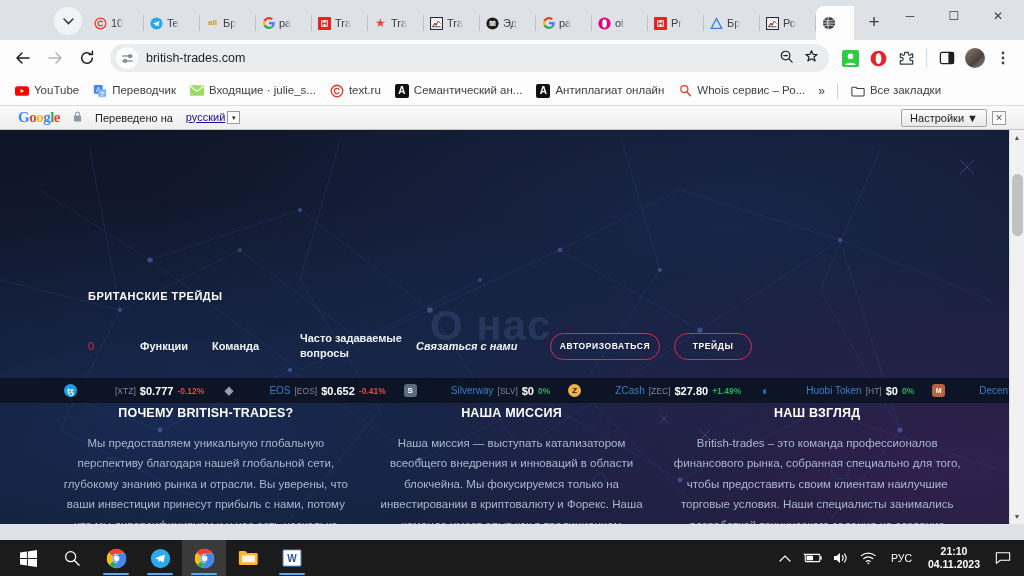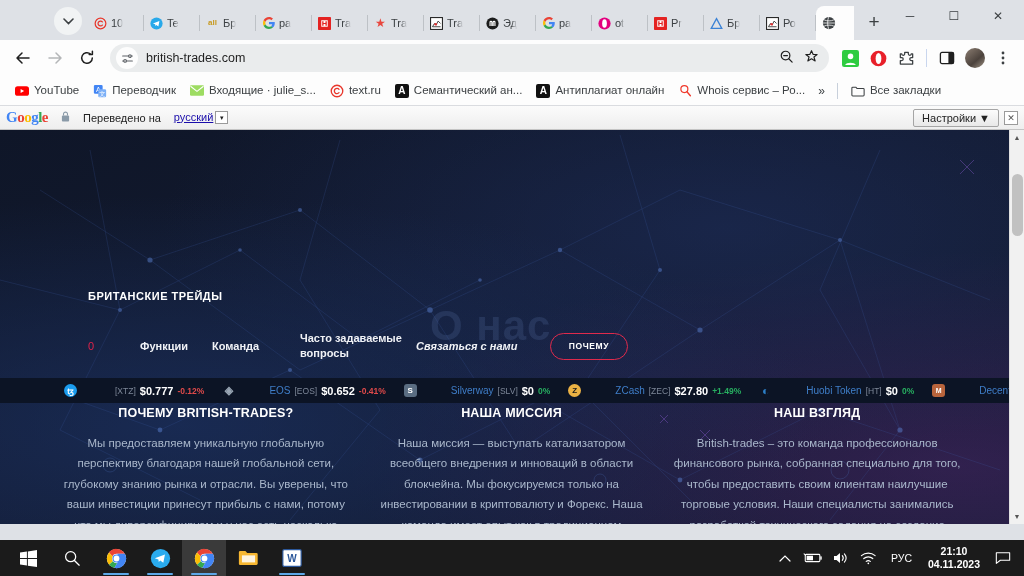--- a/index.html
+++ b/index.html
@@ -84,21 +84,21 @@
   .bm { display: flex; gap: 5px; padding: 3px 7px; border-radius: 4px; white-space: nowrap; }
   .bm-ico { width: 14px; height: 14px; flex: 0 0 14px; display:flex; align-items:center; justify-content:center;
     font-size: 10px; border-radius: 2px; }
   .bm-sep { width: 1px; height: 16px; background: #c8d0db; margin: 0 6px; }
   .bm-chev { padding: 3px 6px; font-size: 12px; color: #3c4043; }
 
   
   .gtbar {
     height: 24px; background: linear-gradient(#fbfbfb,#eeeeee);
     border-bottom: 1px solid #c4c4c4;
-    display: flex; align-items: center; padding: 0 6px; gap: 13px; font-size: 11px; color: #222;
+    display: flex; align-items: center; padding: 0 18px; gap: 13px; font-size: 11px; color: #222;
   }
   .glogo { font-size: 15px; font-weight: bold; letter-spacing: -0.5px; font-family: "Liberation Serif", serif; }
   .glogo .b{color:#4285f4}.glogo .r{color:#ea4335}.glogo .y{color:#fbbc05}.glogo .g{color:#34a853}
   .gt-link { color: #1a0dab; text-decoration: underline; margin-top: 44px; }
   .gt-dd { display:inline-flex; align-items:center; justify-content:center;
     width: 13px; height: 13px; border: 1px solid #9a9a9a; background:#fff; font-size:7px; vertical-align: middle; margin-left: 2px;}
   .gt-btn { border: 1px solid #a5a5a5; background: linear-gradient(#fcfcfc,#e8e8e8);
     padding: 2px 8px; font-size: 11px; border-radius: 2px; color:#222; }
   .gt-right { margin-left: auto; display: flex; align-items: center; gap: 5px; }
   .gt-close { width: 14px; height: 14px; border: 1px solid #9a9a9a; background:#fff;
@@ -551,21 +551,22 @@
       <div class="watermark">О нас</div>
 
       <div class="site-title">БРИТАНСКИЕ ТРЕЙДЫ</div>
 
       <div class="nav">
         <div class="nav-zero">0</div>
         <div class="nav-item n1">Функции</div>
         <div class="nav-item n3">Команда</div>
         <div class="nav-item n4">Часто задаваемые вопросы</div>
         <div class="nav-item n5">Связаться с нами</div>
-        <div class="btn-reg">ПОЧЕМУ</div>
+        <div class="btn-auth">АВТОРИЗОВАТЬСЯ</div>
+        <div class="btn-reg">ТРЕЙДЫ</div>
       </div>
 
       <div class="ticker">
         <div style="width:64px;flex:0 0 64px;"></div>
         <div class="tk">
           <span class="tk-logo" style="background:#1b9df0;">ꜩ</span>
           <span class="tk-name"></span>
           <span class="tk-sym">[XTZ]</span>
           <span class="tk-price">$0.777</span>
           <span class="tk-chg down">-0.12%</span>

